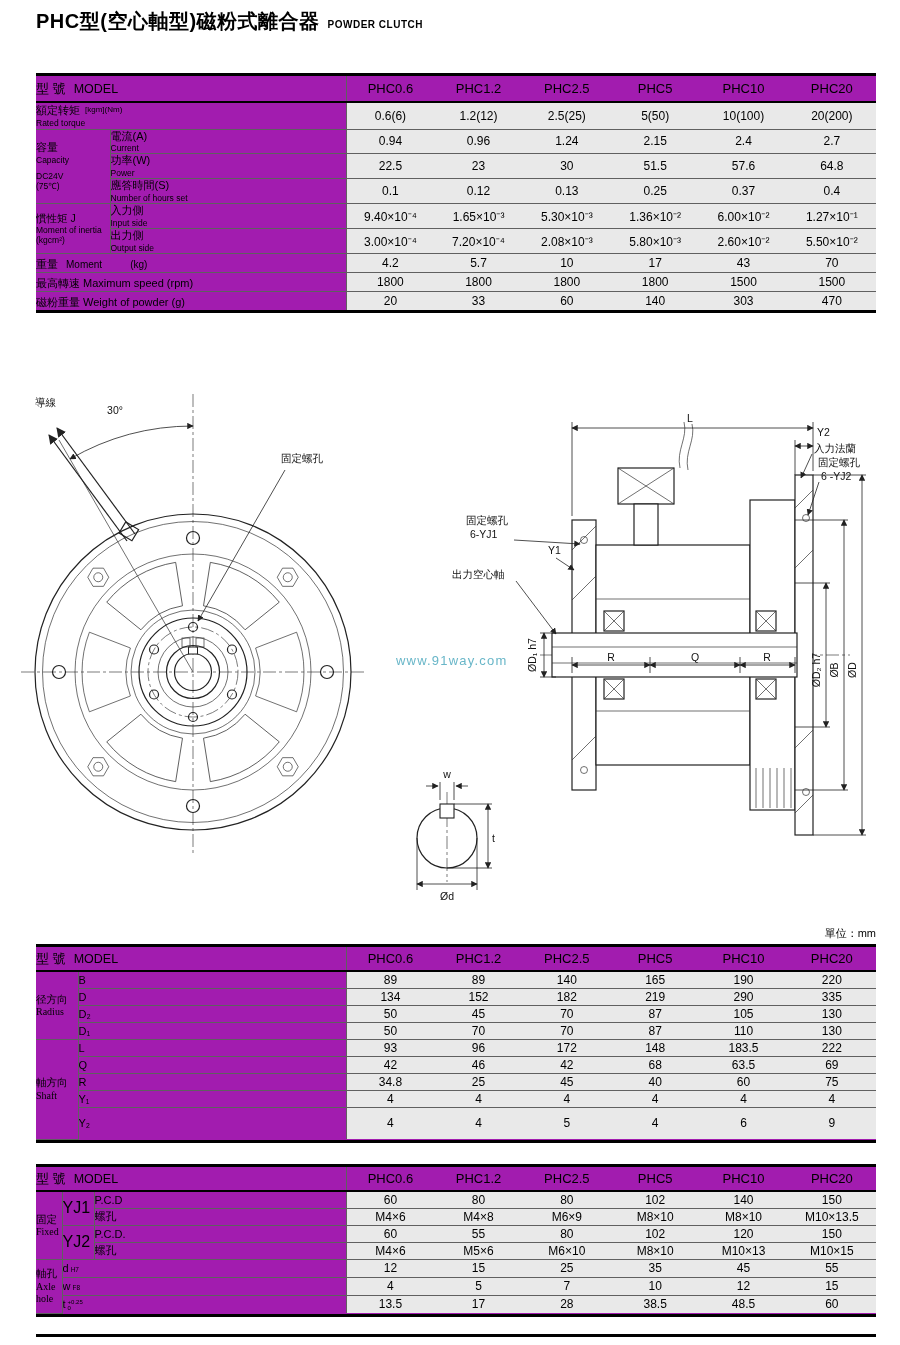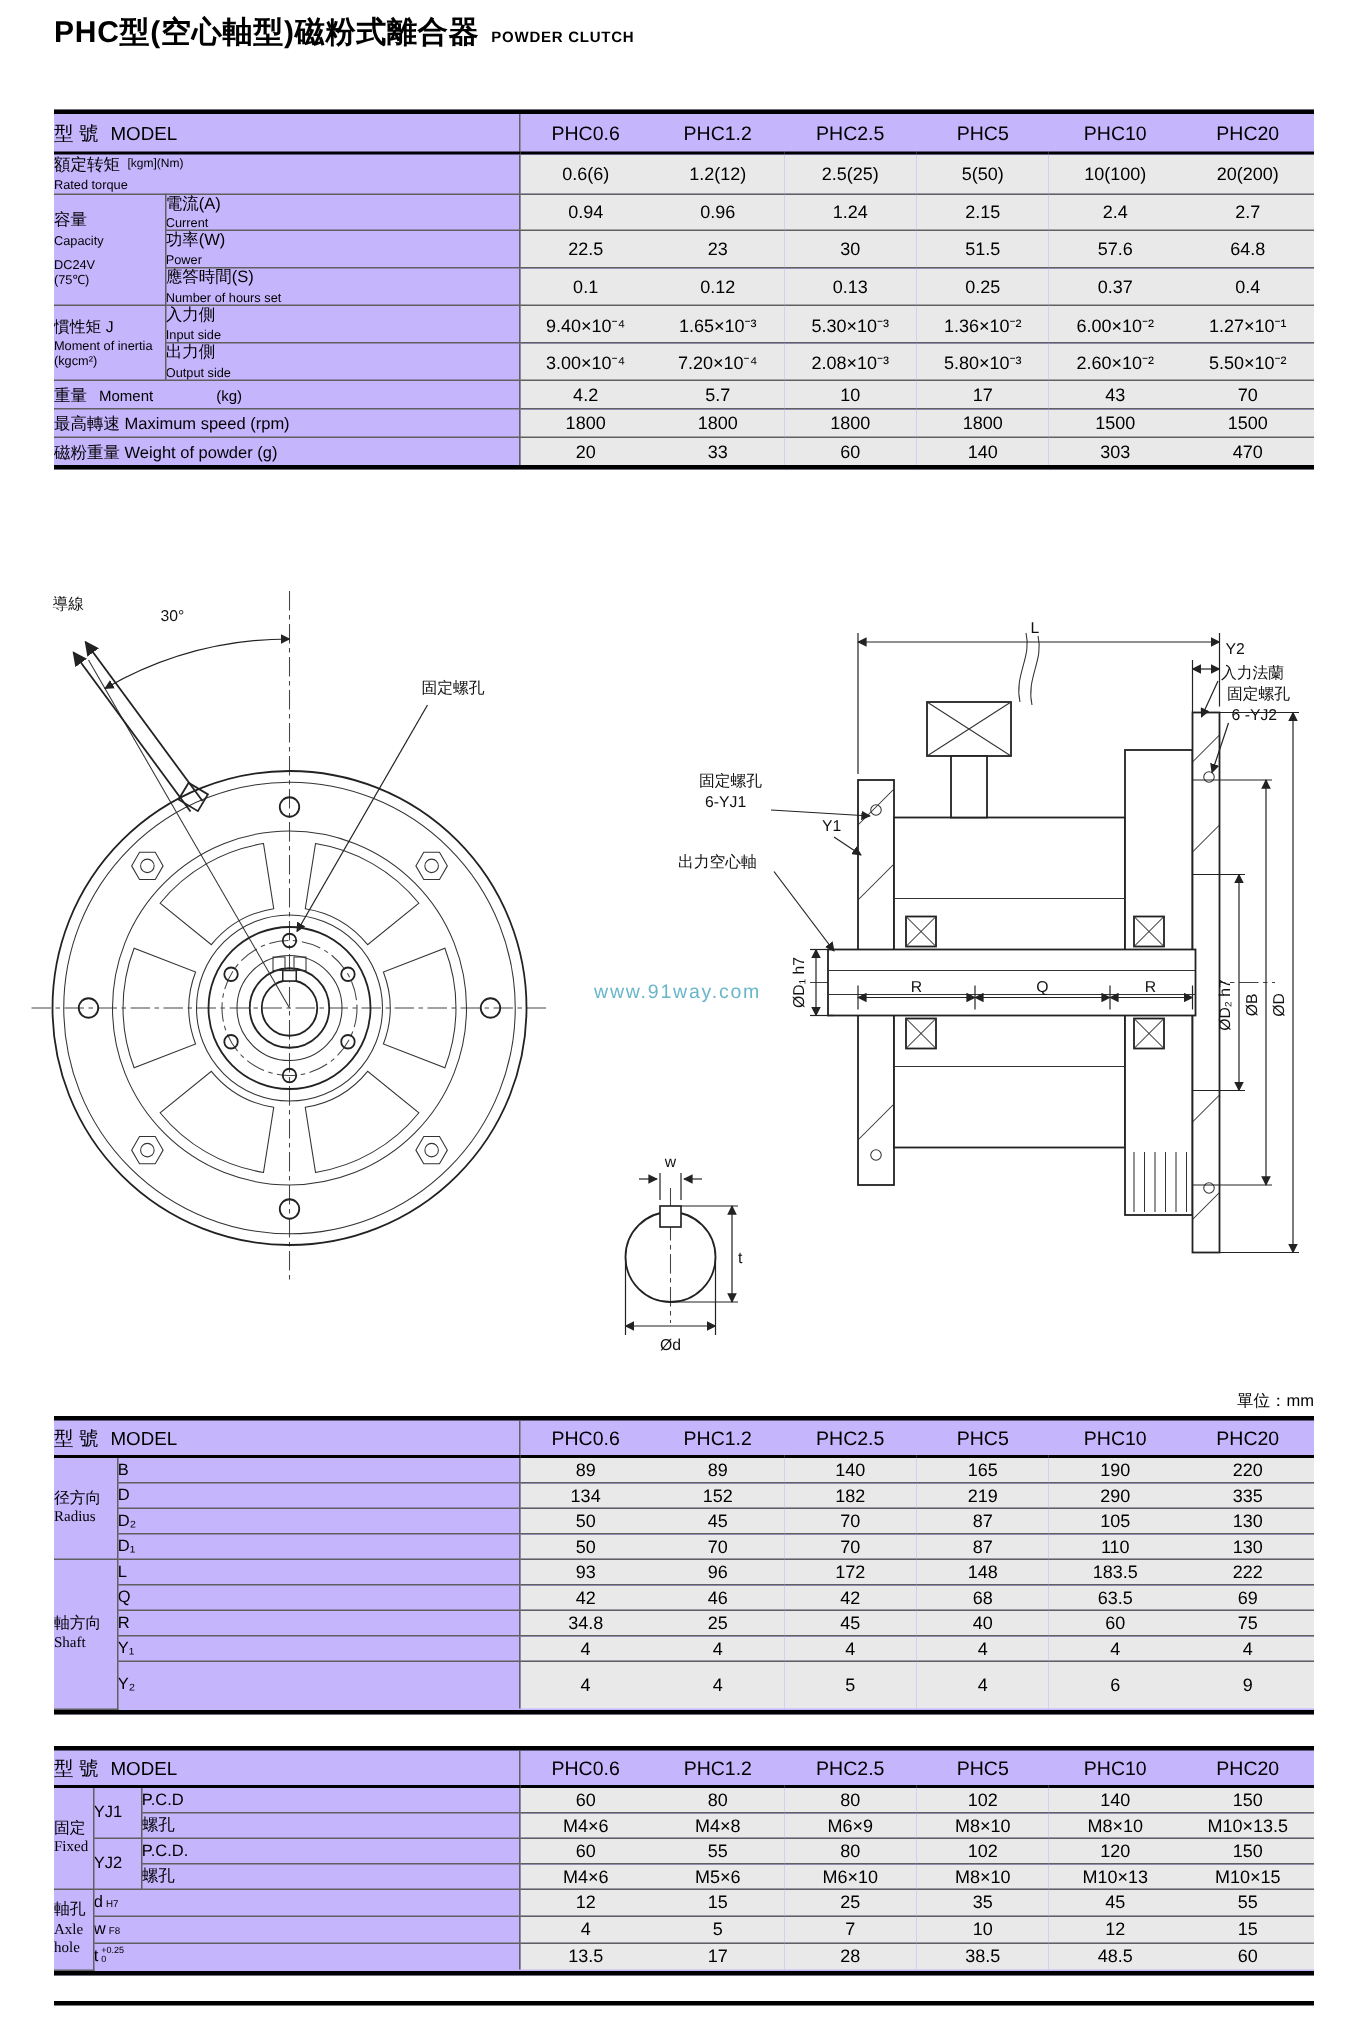--- a/index.html
+++ b/index.html
@@ -1,42 +1,42 @@
 <!DOCTYPE html>
 <html><head>
 <meta charset="utf-8">
 <style>
 *{margin:0;padding:0;box-sizing:border-box}
 html,body{width:900px;height:1345px}
 body{position:relative;background:#fff;color:#000;font-family:"Liberation Sans",sans-serif}
 .title{position:absolute;top:8px;left:36px;font-size:20px;font-weight:bold;white-space:nowrap;letter-spacing:.5px}
 .title .ten{font-size:10px;margin-left:8px;letter-spacing:.5px}
-.tblwrap{position:absolute;left:36px;width:840px;border-top:3px solid #000;border-bottom:3px solid #000;background:#c4b5fd}
+.tblwrap{position:absolute;left:36px;width:840px;border-top:3px solid #000;border-bottom:3px solid #000;background:#a21caf}
 table.tbl{border-collapse:collapse;table-layout:fixed;width:100%}
 .tbl th,.tbl td{padding:0;vertical-align:middle;overflow:hidden;border-bottom:1px solid #606060}
 .tbl tr:last-child td{border-bottom:none}
 .tbl tr.hr th{border-bottom:2px solid #000}
 .hl{text-align:left;padding-left:4px;font-weight:normal;font-size:13px;white-space:nowrap}
 .hl .hen{margin-left:8px;font-size:12.5px}
 .mh{font-size:13px;font-weight:normal;text-align:center}
 .v{background:#e9e9e9;text-align:center;font-size:12px;white-space:nowrap}
 .lb{text-align:left;padding-left:4px}
 .br{border-right:1px solid #606060}
 .zh{font-size:11px;line-height:1.25;white-space:nowrap}
 .en{font-size:8.5px;line-height:1.2;white-space:nowrap}
 .sp{margin-top:6px}
 .un{font-size:8px;margin-left:5px;position:relative;top:-2px}
 .l1{display:flex;align-items:baseline}
 .enm{font-size:10px;margin-left:8px}
-.unit2{margin-left:42px}
+.unit2{margin-left:28px}
 .sm{font-size:10.5px}
 .grp2 .zh{font-size:10.5px}
 .en2{font-family:"Liberation Serif",serif;font-size:10px;line-height:1.2;white-space:nowrap}
 .dimn{font-size:11px;padding-left:8px;white-space:nowrap}
-.yj{font-size:11px;padding-left:2px}
+.yj{font-size:16px;padding-left:2px}
 .tol{font-size:6.5px;margin-left:2px}
 .tolstk{display:inline-flex;flex-direction:column;margin-left:2px;vertical-align:middle;line-height:1}
 .tolstk i{font-style:normal;font-size:6px}
 .unitnote{position:absolute;left:36px;width:840px;text-align:right;font-size:11px;top:926px}
 .botline{position:absolute;left:36px;width:840px;height:3px;background:#000;top:1334px}
 #draw{position:absolute;top:368px;left:0}
 .ln{stroke:#222;stroke-width:1.2;fill:none}
 .thin{stroke:#333;stroke-width:.7;fill:none}
 .shp{stroke:#222;stroke-width:1.2;fill:#fff}
 .cl{stroke:#444;stroke-width:.7;fill:none;stroke-dasharray:13 3 3 3}

